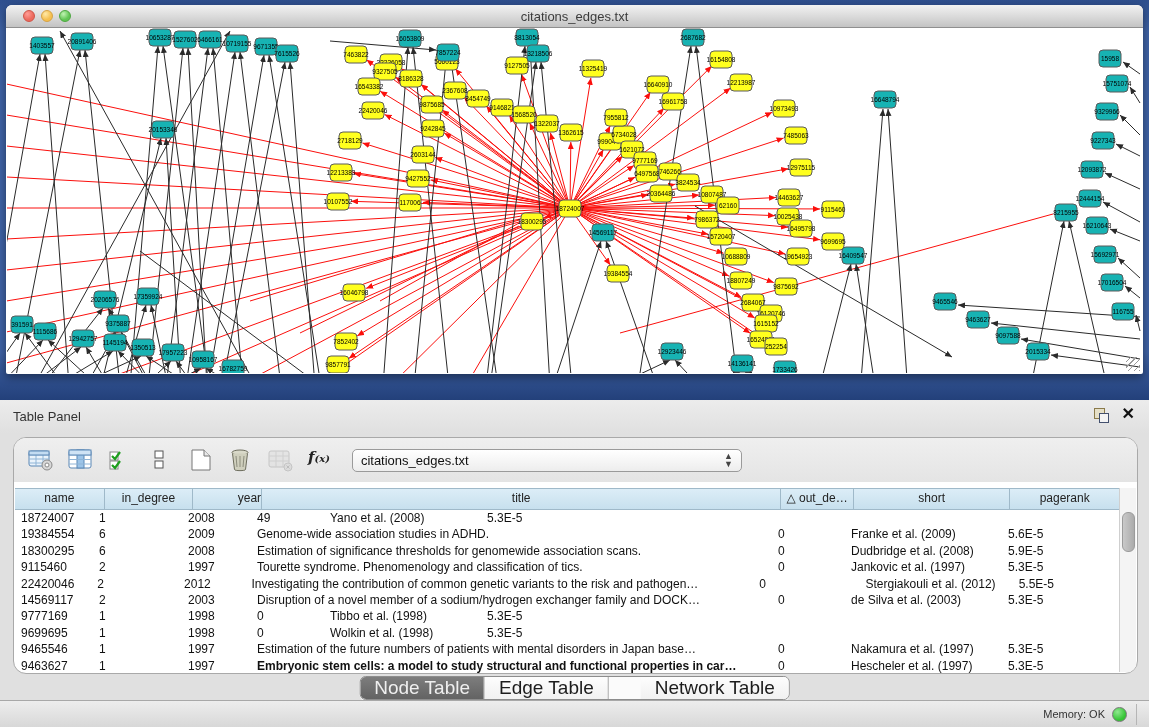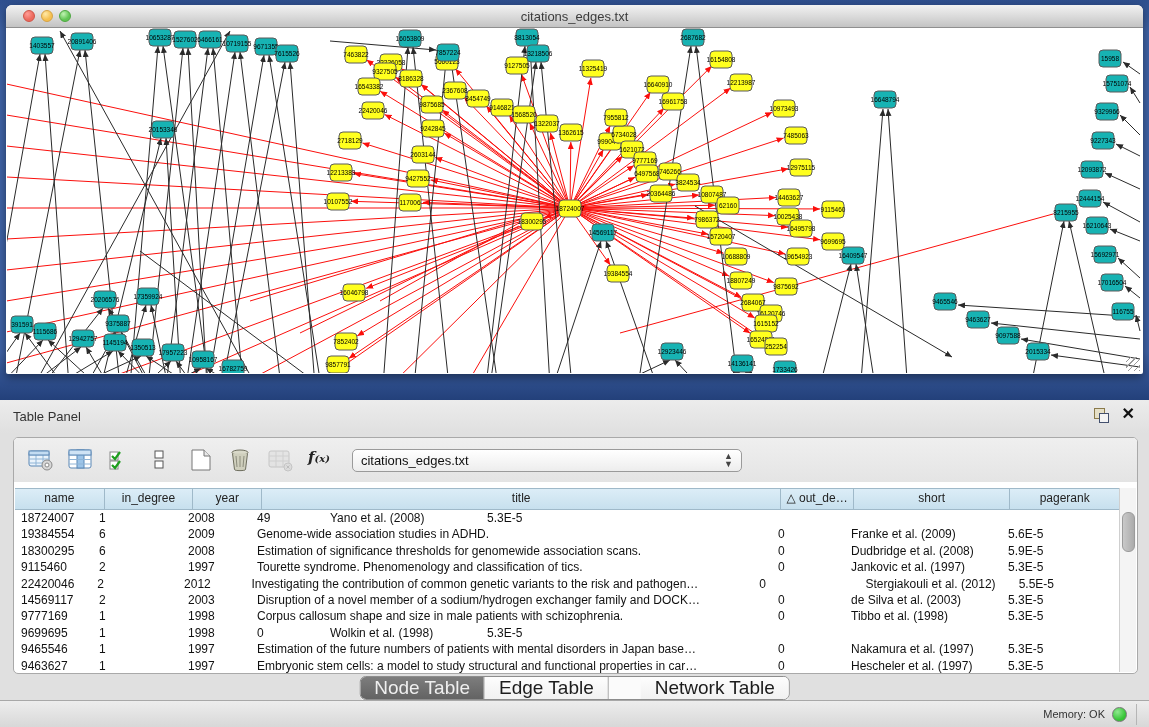--- a/index.html
+++ b/index.html
@@ -24,21 +24,21 @@
   
   .panel-head{position:absolute;left:0;top:400px;width:1149px;height:33px;
     background:linear-gradient(180deg,#ececec,#e0e0e0);border-bottom:1px solid #c2c2c2;}
   .panel-title{position:absolute;left:13px;top:9px;font-size:13px;color:#333;}
   .float-icon{position:absolute;right:40px;top:8px;width:15px;height:15px;}
   .float-icon .sq1{position:absolute;left:0;top:0;width:9px;height:9px;border:1.5px solid #8a7a4a;background:#e6e0c8;}
   .float-icon .sq2{position:absolute;right:0;bottom:0;width:8px;height:8px;border:1.5px solid #43506e;background:#f4f4f4;}
   .close-x{position:absolute;right:14px;top:6px;font-size:16px;font-weight:bold;color:#111;line-height:16px;}
   .panel-body{position:absolute;left:0;top:433px;width:1149px;height:267px;background:#e0e0e0;}
   .tb-container{position:absolute;left:13px;top:4px;width:1123px;height:235px;background:#fff;
-    border:1px solid #a9a9a9;border-radius:5px;overflow:hidden;}
+    border:1px solid #a9a9a9;border-radius:13px;overflow:hidden;}
   .tb-toolbar{position:absolute;left:0;top:0;width:100%;height:44px;background:linear-gradient(180deg,#efefef,#e4e4e4);
     display:flex;align-items:center;gap:14px;padding-left:14px;box-sizing:border-box;}
   .tbi{width:26px;height:24px;position:relative;display:inline-block;}
   .fx{font-family:"DejaVu Serif",serif;font-style:italic;font-weight:bold;font-size:15px;color:#222;width:auto;}
   .fx small{font-size:10px;}
   .dropdown{margin-left:8px;width:390px;height:23px;border:1px solid #9a9a9a;border-radius:5px;
     background:linear-gradient(180deg,#ffffff,#ededed);display:flex;align-items:center;font-size:13px;color:#111;
     padding:0 8px;box-sizing:border-box;}
   .dropdown .val{flex:1;}
   .dropdown .arrows{font-size:9px;line-height:8px;color:#444;text-align:center;}
@@ -765,21 +765,21 @@
       <div class="dropdown">
         <span class="val">citations_edges.txt</span>
         <span class="arrows">▲<br>▼</span>
       </div>
     </div>
 
     <div class="grid">
       <div class="grid-head" id="grid-head">
           <div class="gh-cell" style="width: 90px;">name</div>
           <div class="gh-cell" style="width: 89px;">in_degree</div>
-          <div class="gh-cell" style="width: 69px;">year</div>
+          <div class="gh-cell" style="width: 69px; text-align: right;">year</div>
           <div class="gh-cell" style="width: 521px;">title</div>
           <div class="gh-cell" style="width: 73px;">△ out_de…</div>
           <div class="gh-cell" style="width: 157px;">short</div>
           <div class="gh-cell" style="width: 110px;">pagerank</div>
         </div>
       <div class="grid-rows" id="grid-rows">
           <div class="g-row">
             <div class="g-cell" style="width: 78px;">18724007</div>
             <div class="g-cell" style="width: 89px;">1</div>
             <div class="g-cell" style="width: 69px;">2008</div>
@@ -829,21 +829,20 @@
             <div class="g-cell" style="width: 69px;">2003</div>
             <div class="g-cell" style="width: 521px;">Disruption of a novel member of a sodium/hydrogen exchanger family and DOCK…</div>
             <div class="g-cell" style="width: 73px;">0</div>
             <div class="g-cell" style="width: 157px;">de Silva et al. (2003)</div>
             <div class="g-cell" style="width: 110px;">5.3E-5</div>
           </div>
           <div class="g-row">
             <div class="g-cell" style="width: 78px;">9777169</div>
             <div class="g-cell" style="width: 89px;">1</div>
             <div class="g-cell" style="width: 69px;">1998</div>
-            <div class="g-cell" style="width: 521px;">Corpus callosum shape and size in male patients with schizophrenia.</div>
             <div class="g-cell" style="width: 73px;">0</div>
             <div class="g-cell" style="width: 157px;">Tibbo et al. (1998)</div>
             <div class="g-cell" style="width: 110px;">5.3E-5</div>
           </div>
           <div class="g-row">
             <div class="g-cell" style="width: 78px;">9699695</div>
             <div class="g-cell" style="width: 89px;">1</div>
             <div class="g-cell" style="width: 69px;">1998</div>
             <div class="g-cell" style="width: 73px;">0</div>
             <div class="g-cell" style="width: 157px;">Wolkin et al. (1998)</div>
@@ -855,21 +854,21 @@
             <div class="g-cell" style="width: 69px;">1997</div>
             <div class="g-cell" style="width: 521px;">Estimation of the future numbers of patients with mental disorders in Japan base…</div>
             <div class="g-cell" style="width: 73px;">0</div>
             <div class="g-cell" style="width: 157px;">Nakamura et al. (1997)</div>
             <div class="g-cell" style="width: 110px;">5.3E-5</div>
           </div>
           <div class="g-row">
             <div class="g-cell" style="width: 78px;">9463627</div>
             <div class="g-cell" style="width: 89px;">1</div>
             <div class="g-cell" style="width: 69px;">1997</div>
-            <div class="g-cell" style="width: 521px;">Embryonic stem cells: a model to study structural and functional properties in car…</div>
+            <div class="g-cell" style="width: 521px; font-weight: bold;">Embryonic stem cells: a model to study structural and functional properties in car…</div>
             <div class="g-cell" style="width: 73px;">0</div>
             <div class="g-cell" style="width: 157px;">Hescheler et al. (1997)</div>
             <div class="g-cell" style="width: 110px;">5.3E-5</div>
           </div>
         </div>
     </div>
     <div class="vscroll">
       <div class="vthumb"></div>
     </div>
   </div>

